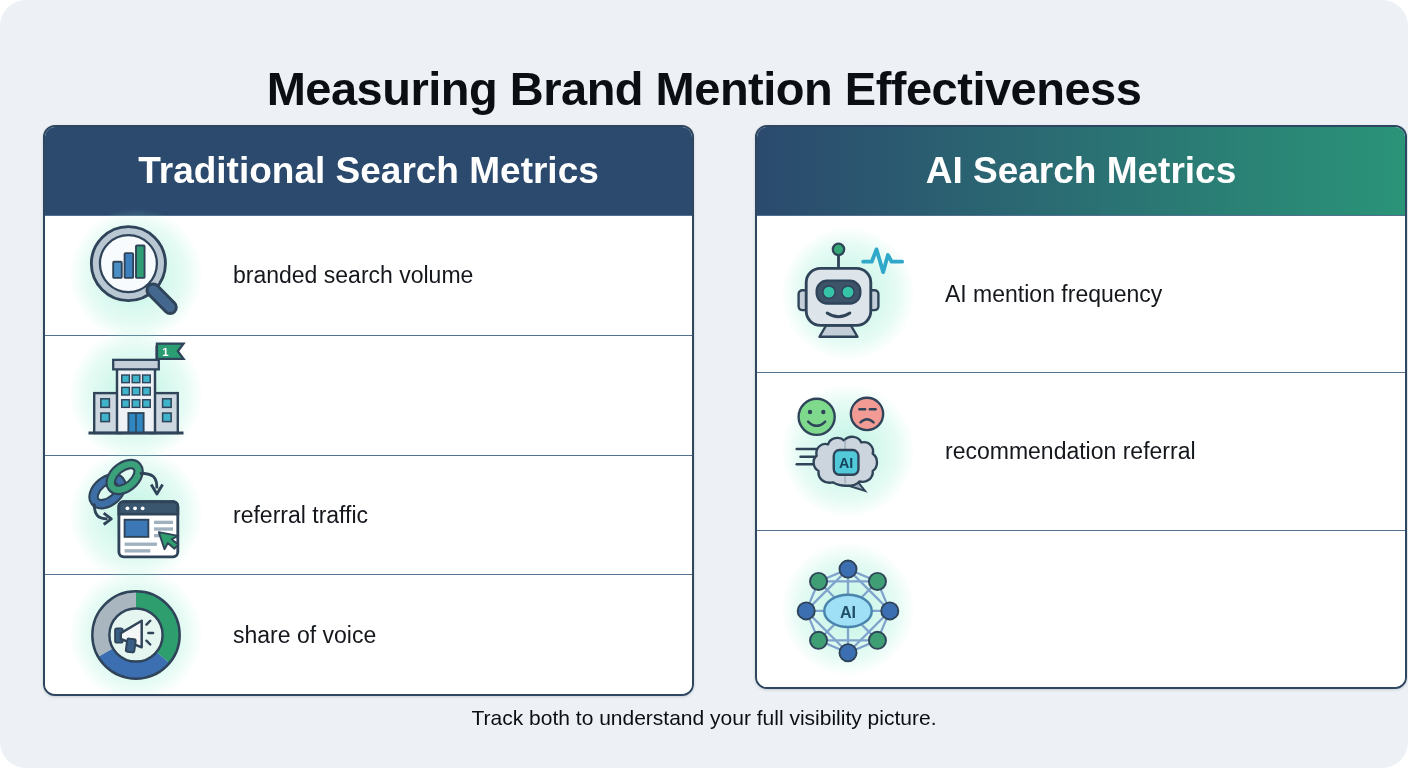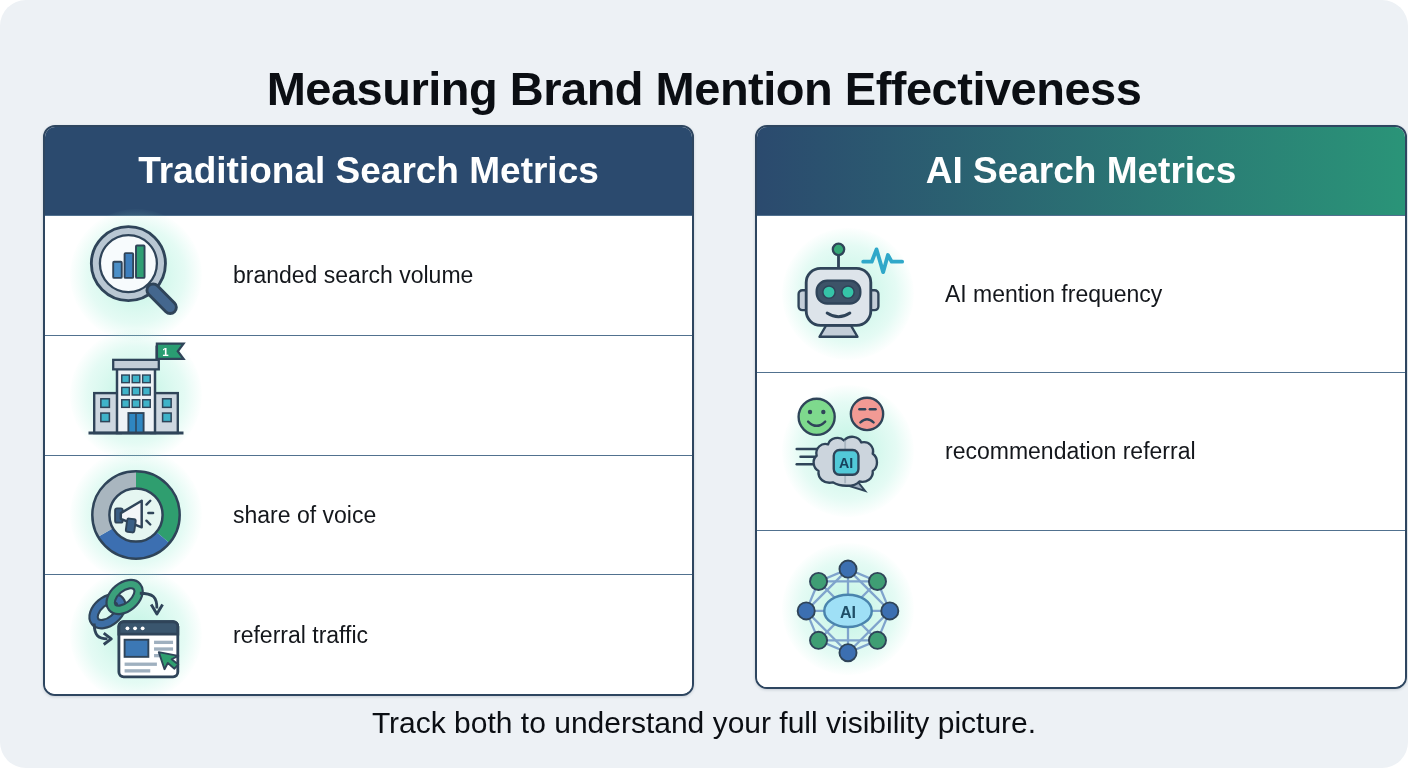--- a/index.html
+++ b/index.html
@@ -54,21 +54,21 @@
   svg.icon { position:relative; width:114px; height:114px; display:block; }
   .row-label {
     margin-left:22px;
     font-size:23px; line-height:1.22; color:#14171c;
     max-width:430px;
     text-align:right;
   }
   .footer {
     position:absolute; top:706px; left:0; right:0;
     text-align:center;
-    font-size:30px; color:#0b0e13;
+    font-size:21px; color:#0b0e13;
   }
 </style>
 </head>
 <body>
 
 <div class="card">
 
   <h1 class="title">Measuring Brand Mention Effectiveness</h1>
 
   <div class="metric-table left">
@@ -116,40 +116,20 @@
           <rect x="52" y="79" width="16" height="21" fill="#2f86c1" stroke="#2f4459" stroke-width="2"></rect>
           <line x1="60" y1="79" x2="60" y2="100" stroke="#2f4459" stroke-width="1.6"></line>
           <line x1="10" y1="100" x2="110" y2="100" stroke="#2f4459" stroke-width="3"></line>
         </svg>
       </div>
     </div>
 
     <div class="row">
       <div class="icon-wrap">
         <svg class="icon" viewBox="0 0 120 120" aria-hidden="true">
-          <circle cx="60" cy="60" r="28" fill="#e5f6f1"></circle>
-          <path d="M60 23 A37 37 0 0 1 88.3 83.8" fill="none" stroke="#2f9e6f" stroke-width="18"></path>
-          <path d="M88.3 83.8 A37 37 0 0 1 28 78.5" fill="none" stroke="#3c6fb1" stroke-width="18"></path>
-          <path d="M28 78.5 A37 37 0 0 1 60 23" fill="none" stroke="#a9b6bf" stroke-width="18"></path>
-          <circle cx="60" cy="60" r="46" fill="none" stroke="#2f4459" stroke-width="2.6"></circle>
-          <circle cx="60" cy="60" r="28" fill="none" stroke="#2f4459" stroke-width="2.6"></circle>
-          <rect x="38" y="53" width="8" height="15" rx="2" fill="#3a5f85" stroke="#2f4459" stroke-width="2"></rect>
-          <path d="M44 58 L66 45 L66 73 L44 64 Z" fill="#f4f6f8" stroke="#2f4459" stroke-width="2.6" stroke-linejoin="round"></path>
-          <rect x="50" y="64" width="9" height="14" rx="2" fill="#3a5f85" stroke="#2f4459" stroke-width="2" transform="rotate(8 54 71)"></rect>
-          <line x1="71" y1="49" x2="75" y2="45" stroke="#2f4459" stroke-width="2.6" stroke-linecap="round"></line>
-          <line x1="73" y1="58" x2="78" y2="58" stroke="#2f4459" stroke-width="2.6" stroke-linecap="round"></line>
-          <line x1="71" y1="66" x2="75" y2="70" stroke="#2f4459" stroke-width="2.6" stroke-linecap="round"></line>
-        </svg>
-      </div>
-      <div class="row-label">share of voice</div>
-    </div>
-
-    <div class="row">
-      <div class="icon-wrap">
-        <svg class="icon" viewBox="0 0 120 120" aria-hidden="true">
           <ellipse cx="30" cy="35" rx="17" ry="10.5" fill="none" stroke="#2f4459" stroke-width="11" transform="rotate(-40 30 35)"></ellipse>
           <ellipse cx="30" cy="35" rx="17" ry="10.5" fill="none" stroke="#3d6ea5" stroke-width="6.5" transform="rotate(-40 30 35)"></ellipse>
           <ellipse cx="48" cy="20" rx="17" ry="10.5" fill="none" stroke="#2f4459" stroke-width="11" transform="rotate(-40 48 20)"></ellipse>
           <ellipse cx="48" cy="20" rx="17" ry="10.5" fill="none" stroke="#3ba17b" stroke-width="6.5" transform="rotate(-40 48 20)"></ellipse>
           <path d="M64 16 C78 16 82 20 82 32" fill="none" stroke="#2f4459" stroke-width="3"></path>
           <path d="M76 28 L82 38 L88 28" fill="none" stroke="#2f4459" stroke-width="3" stroke-linejoin="round"></path>
           <path d="M16 48 C16 60 20 64 30 64" fill="none" stroke="#2f4459" stroke-width="3"></path>
           <path d="M26 58 L34 64 L26 70" fill="none" stroke="#2f4459" stroke-width="3" stroke-linejoin="round"></path>
           <rect x="42" y="46" width="62" height="58" rx="5" fill="#ffffff" stroke="#2f4459" stroke-width="3"></rect>
           <path d="M42 51 a5 5 0 0 1 5 -5 h52 a5 5 0 0 1 5 5 v8 h-62 Z" fill="#3a566e" stroke="#2f4459" stroke-width="3"></path>
@@ -159,20 +139,40 @@
           <rect x="48" y="65" width="25" height="18" fill="#3c78b5" stroke="#2f4459" stroke-width="2"></rect>
           <rect x="79" y="66" width="20" height="3.5" fill="#9fb0bf"></rect>
           <rect x="79" y="73" width="20" height="3.5" fill="#9fb0bf"></rect>
           <rect x="79" y="80" width="15" height="3.5" fill="#9fb0bf"></rect>
           <rect x="48" y="89" width="34" height="3.5" fill="#9fb0bf"></rect>
           <rect x="48" y="96" width="27" height="3.5" fill="#9fb0bf"></rect>
           <path d="M84 78 l6 18 l3.5 -6.5 l7 6 l4 -4.5 l-7 -5.5 l7 -3.5 Z" fill="#2f9e6f" stroke="#2f4459" stroke-width="2" stroke-linejoin="round"></path>
         </svg>
       </div>
       <div class="row-label">referral traffic</div>
+    </div>
+
+    <div class="row">
+      <div class="icon-wrap">
+        <svg class="icon" viewBox="0 0 120 120" aria-hidden="true">
+          <circle cx="60" cy="60" r="28" fill="#e5f6f1"></circle>
+          <path d="M60 23 A37 37 0 0 1 88.3 83.8" fill="none" stroke="#2f9e6f" stroke-width="18"></path>
+          <path d="M88.3 83.8 A37 37 0 0 1 28 78.5" fill="none" stroke="#3c6fb1" stroke-width="18"></path>
+          <path d="M28 78.5 A37 37 0 0 1 60 23" fill="none" stroke="#a9b6bf" stroke-width="18"></path>
+          <circle cx="60" cy="60" r="46" fill="none" stroke="#2f4459" stroke-width="2.6"></circle>
+          <circle cx="60" cy="60" r="28" fill="none" stroke="#2f4459" stroke-width="2.6"></circle>
+          <rect x="38" y="53" width="8" height="15" rx="2" fill="#3a5f85" stroke="#2f4459" stroke-width="2"></rect>
+          <path d="M44 58 L66 45 L66 73 L44 64 Z" fill="#f4f6f8" stroke="#2f4459" stroke-width="2.6" stroke-linejoin="round"></path>
+          <rect x="50" y="64" width="9" height="14" rx="2" fill="#3a5f85" stroke="#2f4459" stroke-width="2" transform="rotate(8 54 71)"></rect>
+          <line x1="71" y1="49" x2="75" y2="45" stroke="#2f4459" stroke-width="2.6" stroke-linecap="round"></line>
+          <line x1="73" y1="58" x2="78" y2="58" stroke="#2f4459" stroke-width="2.6" stroke-linecap="round"></line>
+          <line x1="71" y1="66" x2="75" y2="70" stroke="#2f4459" stroke-width="2.6" stroke-linecap="round"></line>
+        </svg>
+      </div>
+      <div class="row-label">share of voice</div>
     </div>
   </div>
 
   <div class="metric-table right">
     <div class="thead">AI Search Metrics</div>
 
     <div class="row">
       <div class="icon-wrap">
         <svg class="icon" viewBox="0 0 120 120" aria-hidden="true">
           <polyline points="76,26 85,26 90,13 97,37 102,19 106,26 117,26" fill="none" stroke="#2fa8c9" stroke-width="4" stroke-linecap="round" stroke-linejoin="round"></polyline>

